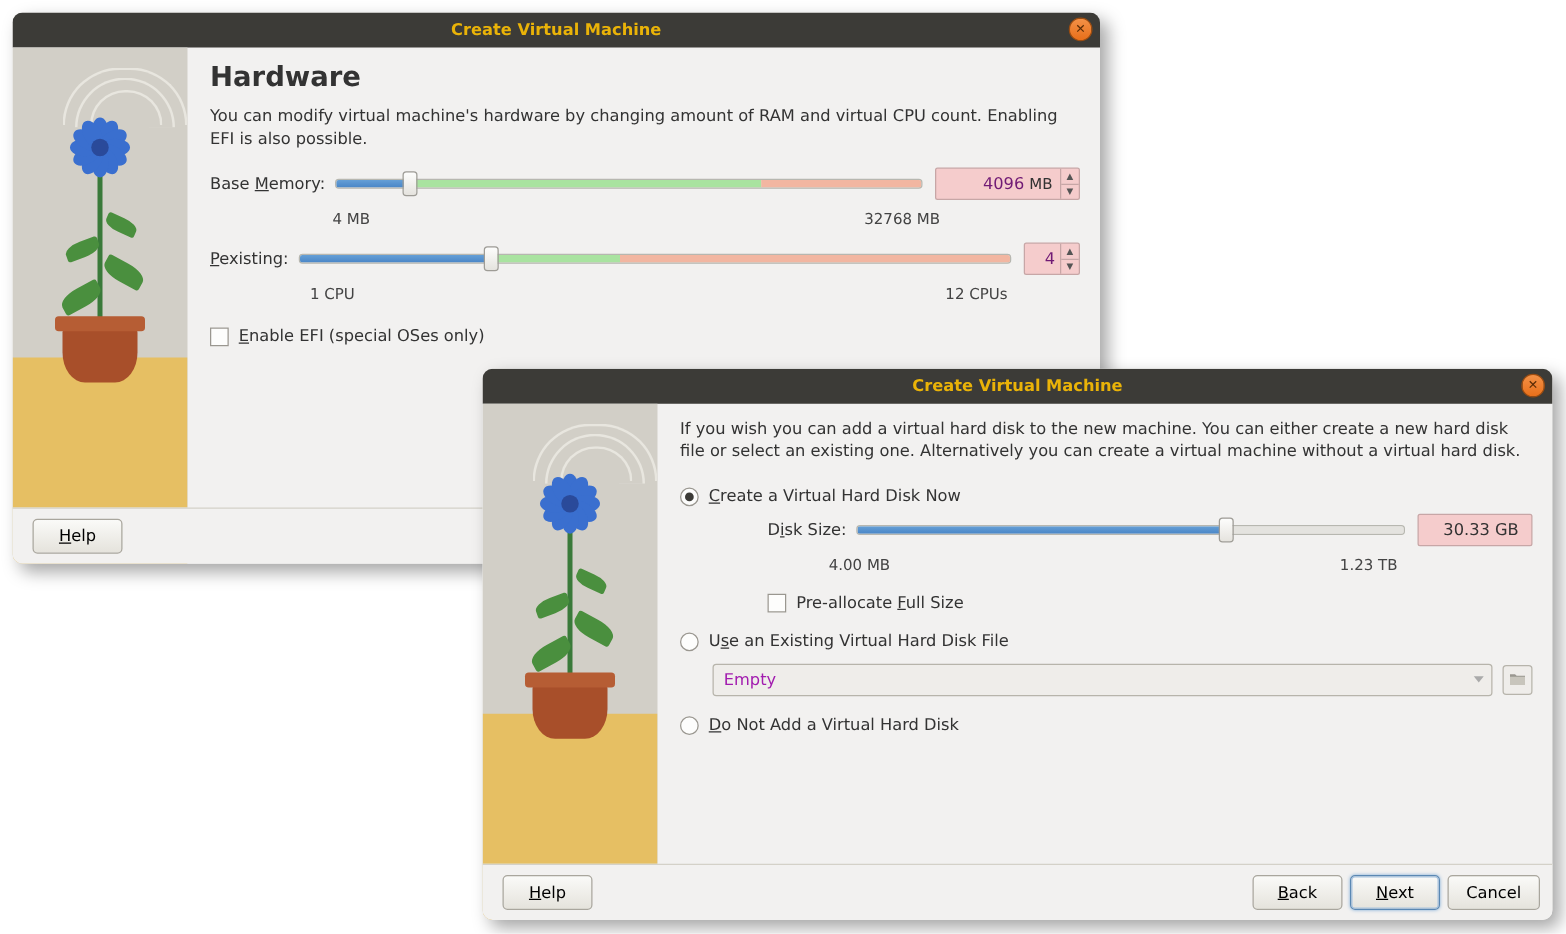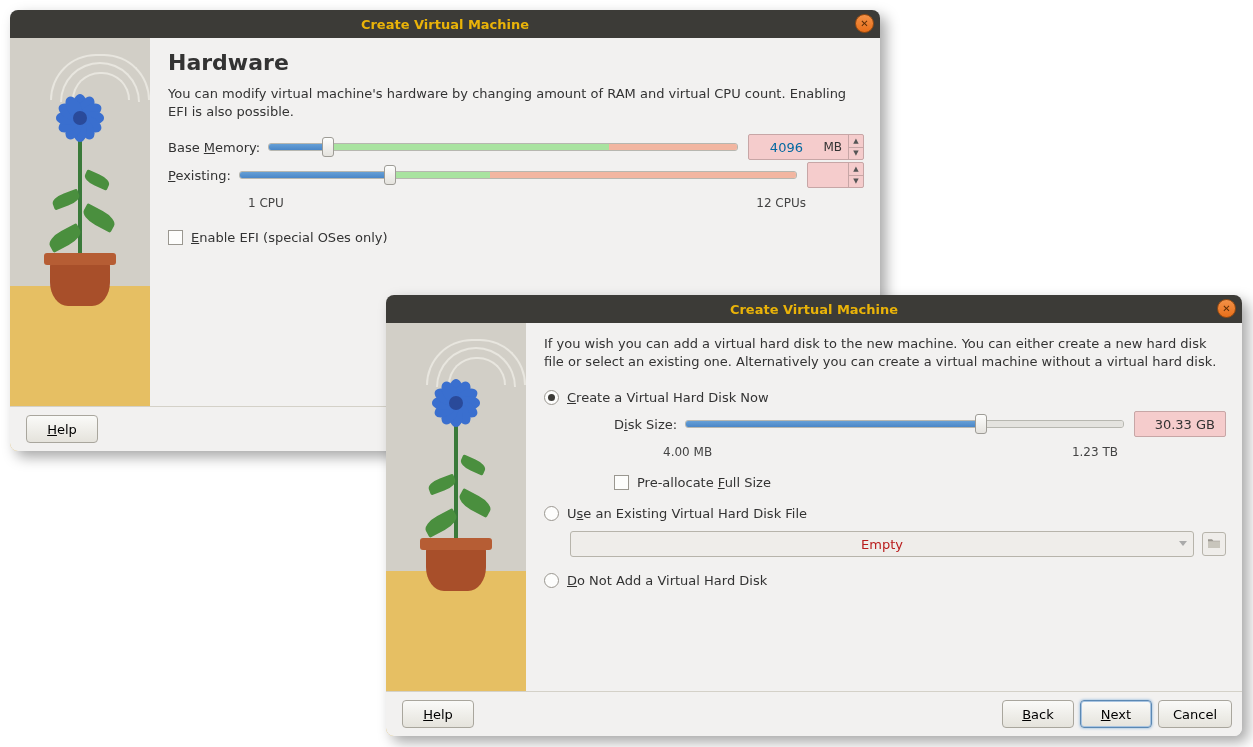--- a/index.html
+++ b/index.html
@@ -191,24 +191,24 @@
 .spinbox {
   display:flex; align-items:stretch;
   border:1px solid #c7a6a6;
   background:#f5cccc;
   height:26px;
   margin-left:10px;
   border-radius:2px;
 }
 .spinbox input {
   border:none; background:transparent;
-  text-align:center; padding: 0 20px;
+  text-align:right; padding: 0 4px;
   width: 74px;
   font: inherit;
-  color:#0369a1;
+  color:#701a75;
 }
 .spinbox .unit { display:flex; align-items:center; padding-right:6px; font-size:12px;}
 .spin-btns {
   display:flex; flex-direction:column;
   border-left:1px solid #c7a6a6;
   width:15px;
 }
 .spin-btns div {
   flex:1; display:flex; align-items:center; justify-content:center;
   font-size:7px; color:#555; cursor:pointer;
@@ -235,24 +235,23 @@
 .indent { margin-left: 26px; }
 .indent2 { margin-left: 70px; }
 .combo {
   flex:1;
   height:26px;
   border:1px solid #b7b4ab;
   background:#efedea;
   border-radius:3px;
   display:flex; align-items:center;
   padding:0 8px;
-  color:#b91c1c;
+  color:#a21caf;
   cursor: default;
   position:relative;
-  justify-content:center;
 }
 .combo .combo-arrow {
   position:absolute; right:6px; top:50%; margin-top:-3px;
   width:0;height:0;border-left:4px solid transparent;border-right:4px solid transparent;
   border-top:5px solid #aaa;
 }
 .file-icon {
   width:24px;height:24px; margin-left:8px;
   border:1px solid #b7b4ab; border-radius:3px;
   background:#efedea;
@@ -353,20 +352,25 @@
           </div>
         </div>
         <div class="spinbox">
           <input value="4096" style="">
           <span class="unit">MB</span>
           <div class="spin-btns">
             <div>▲</div>
             <div>▼</div>
           </div>
         </div>
+      </div>
+      <div class="slider-labels" style="margin-left:96px;margin-right:110px;margin-bottom:12px;">
+        <span>4 MB</span>
+        <span class="spacer"></span>
+        <span>32768 MB</span>
       </div>
 
       <div class="form-row">
         <div class="label">
           <span class="u">P</span><span>existing:</span>
         </div>
         <div class="slider-wrap">
           <div class="slider-track">
             <div class="track-bg">
               <div class="track-seg seg-blue" style="width:27%"></div>

